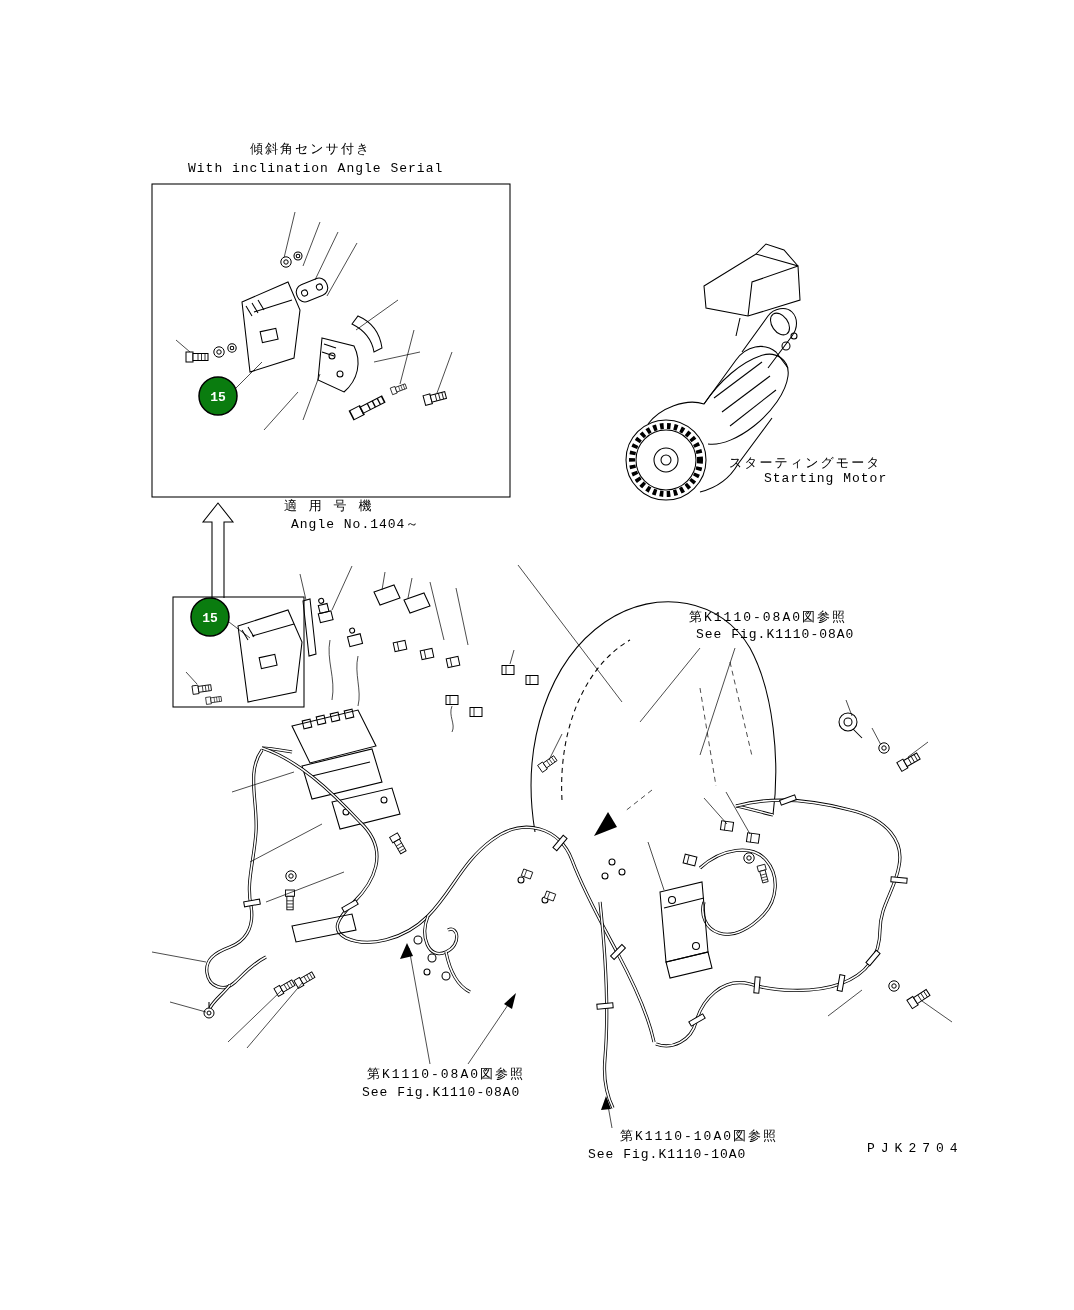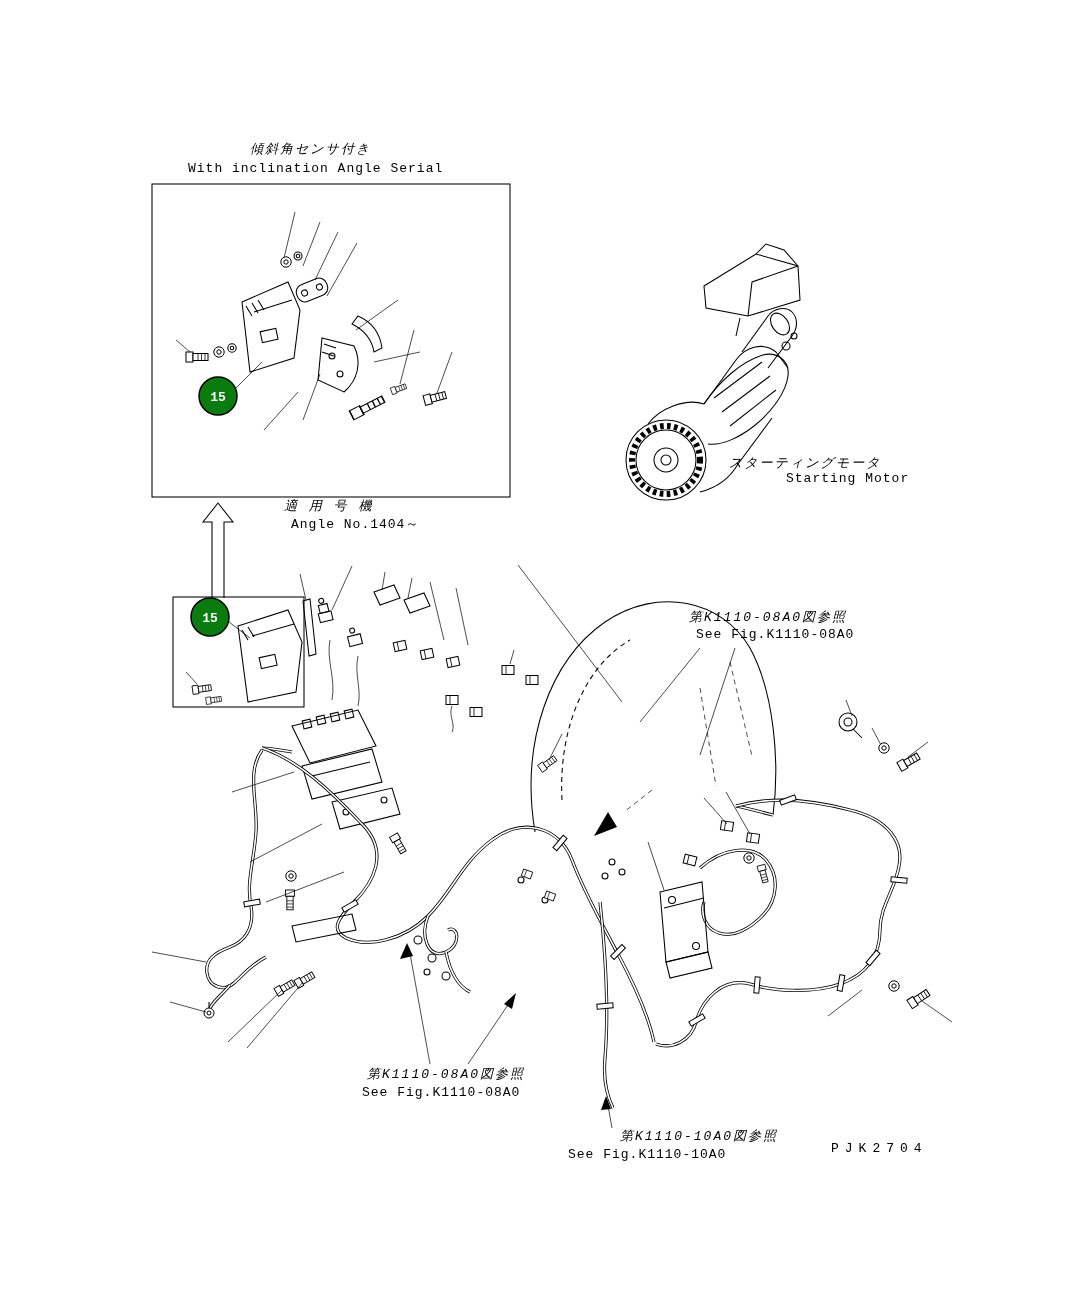--- a/index.html
+++ b/index.html
@@ -4,22 +4,22 @@
 <style>
   * { margin:0; padding:0; box-sizing:border-box; }
   html,body { background:#ffffff; }
   .page {
     position:relative; width:1074px; height:1310px; background:#ffffff;
     font-family:"Liberation Mono","DejaVu Sans Mono",monospace; color:#000;
     overflow:hidden;
   }
   svg.art { position:absolute; left:0; top:0; }
   .label { position:absolute; white-space:pre; font-size:13px; letter-spacing:1px; line-height:15px; }
-  .label.jp { letter-spacing:2px;font-style:italic; }
-  .label.code { letter-spacing:6px; }
+  .label.jp { letter-spacing:2px; }
+  .label.code { letter-spacing:6px;margin-left:36px; }
   .ln path, .ln rect, .ln line, .ln circle, .ln ellipse, .ln polyline { fill:none; stroke:#000; stroke-width:1.05; }
   .ln .thin { stroke-width:0.7; }
   .ln .dash { stroke-dasharray:5 4; }
   .ln .fillb, .fillb { fill:#000; stroke:none; }
   .wireO { fill:none; stroke:#000; stroke-width:3.2; }
   .wireI { fill:none; stroke:#fff; stroke-width:1.6; }
   .callout-text { font-family:"Liberation Mono","DejaVu Sans Mono",monospace; font-size:13px; font-weight:bold; }
 </style>
 </head>
 <body>
@@ -310,25 +310,25 @@
     </g>
   </svg>
 
   <div class="label jp" style="left:250px; top:142px;">傾斜角センサ付き</div>
   <div class="label" style="left:188px; top:161px;">With inclination Angle Serial</div>
 
   <div class="label jp" style="left:284px; top:499px;">適 用 号 機</div>
   <div class="label" style="left:291px; top:517px;">Angle No.1404～</div>
 
   <div class="label jp" style="left:729px; top:456px;">スターティングモータ</div>
-  <div class="label" style="left:786px; top:471px;">Starting Motor</div>
+  <div class="label" style="left:764px; top:471px;">Starting Motor</div>
 
   <div class="label jp" style="left:689px; top:610px;">第K1110-08A0図参照</div>
   <div class="label" style="left:696px; top:627px;">See Fig.K1110-08A0</div>
 
   <div class="label jp" style="left:367px; top:1067px;">第K1110-08A0図参照</div>
   <div class="label" style="left:362px; top:1085px;">See Fig.K1110-08A0</div>
 
   <div class="label jp" style="left:620px; top:1129px;">第K1110-10A0図参照</div>
-  <div class="label" style="left:568px; top:1147px;">See Fig.K1110-10A0</div>
+  <div class="label" style="left:588px; top:1147px;">See Fig.K1110-10A0</div>
 
   <div class="label code" style="left:831px; top:1141px;">PJK2704</div>
 </div>
 
 </body></html>

